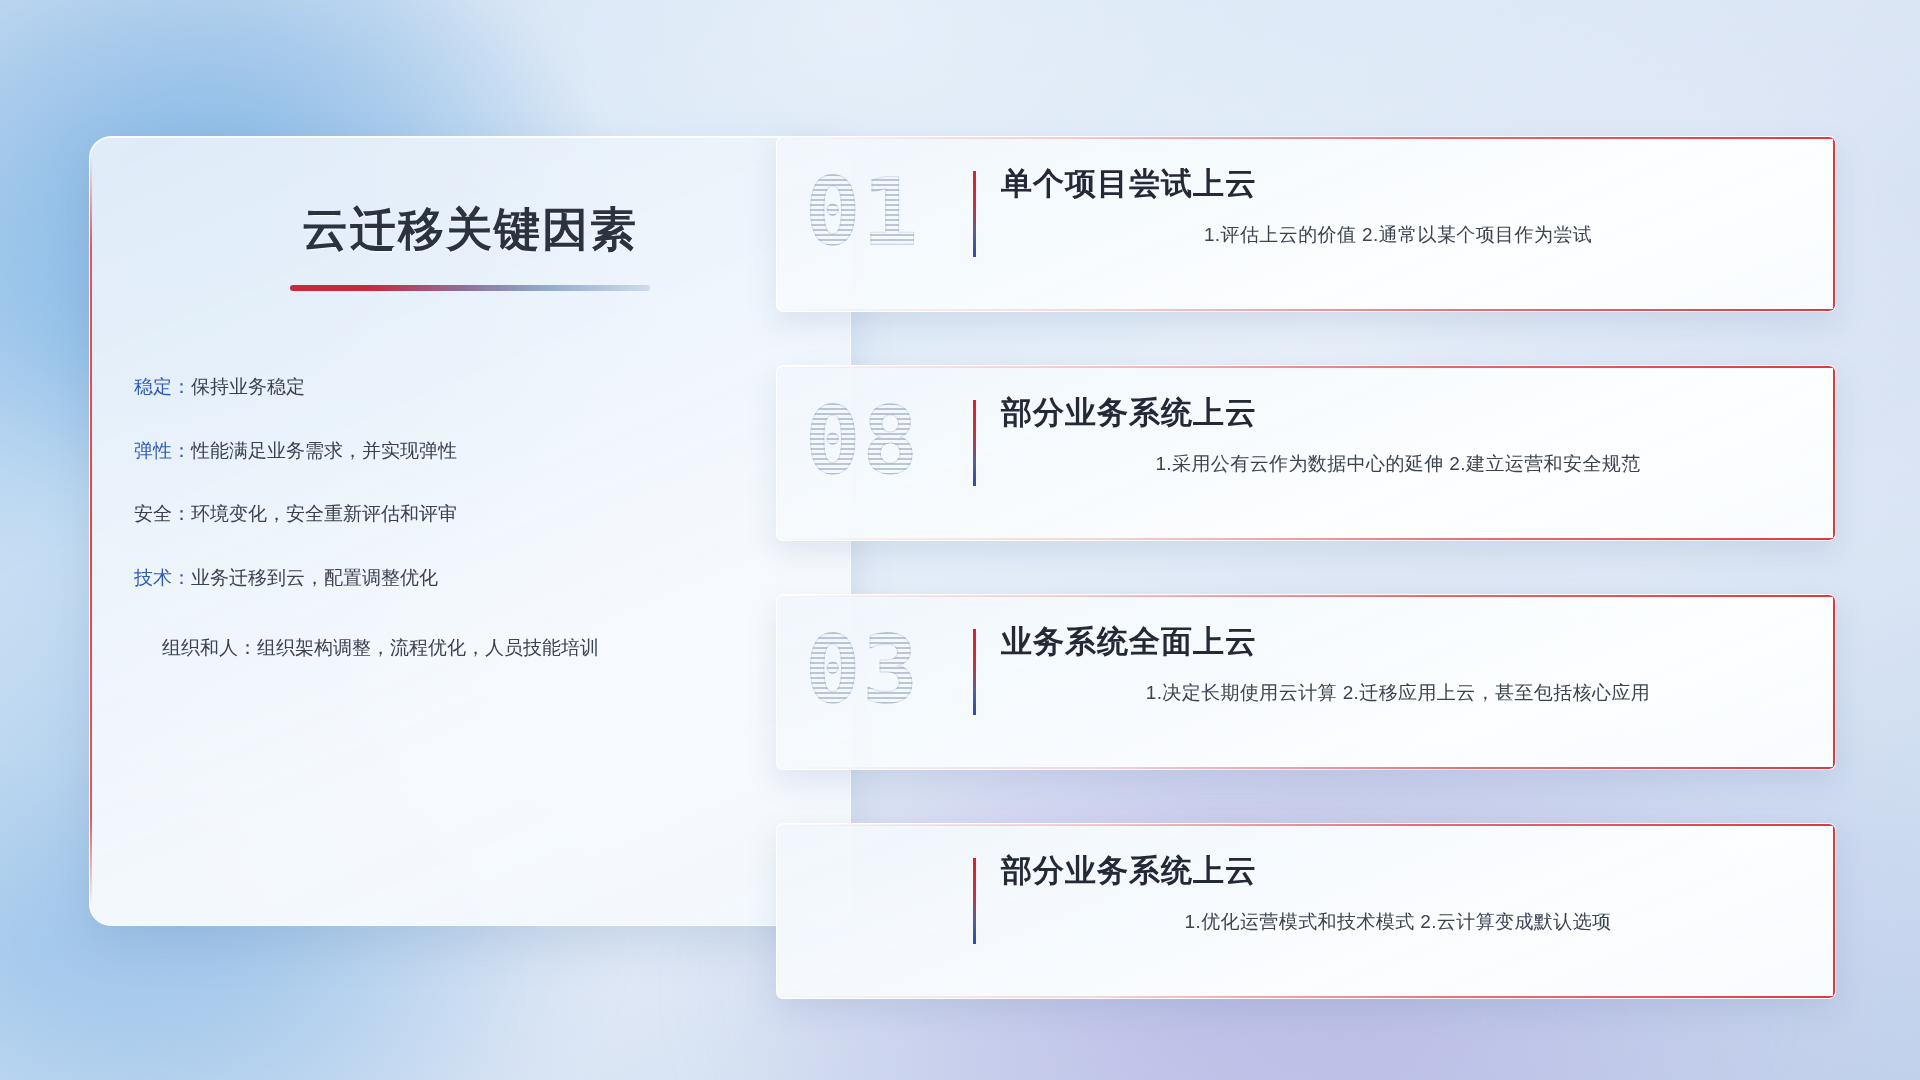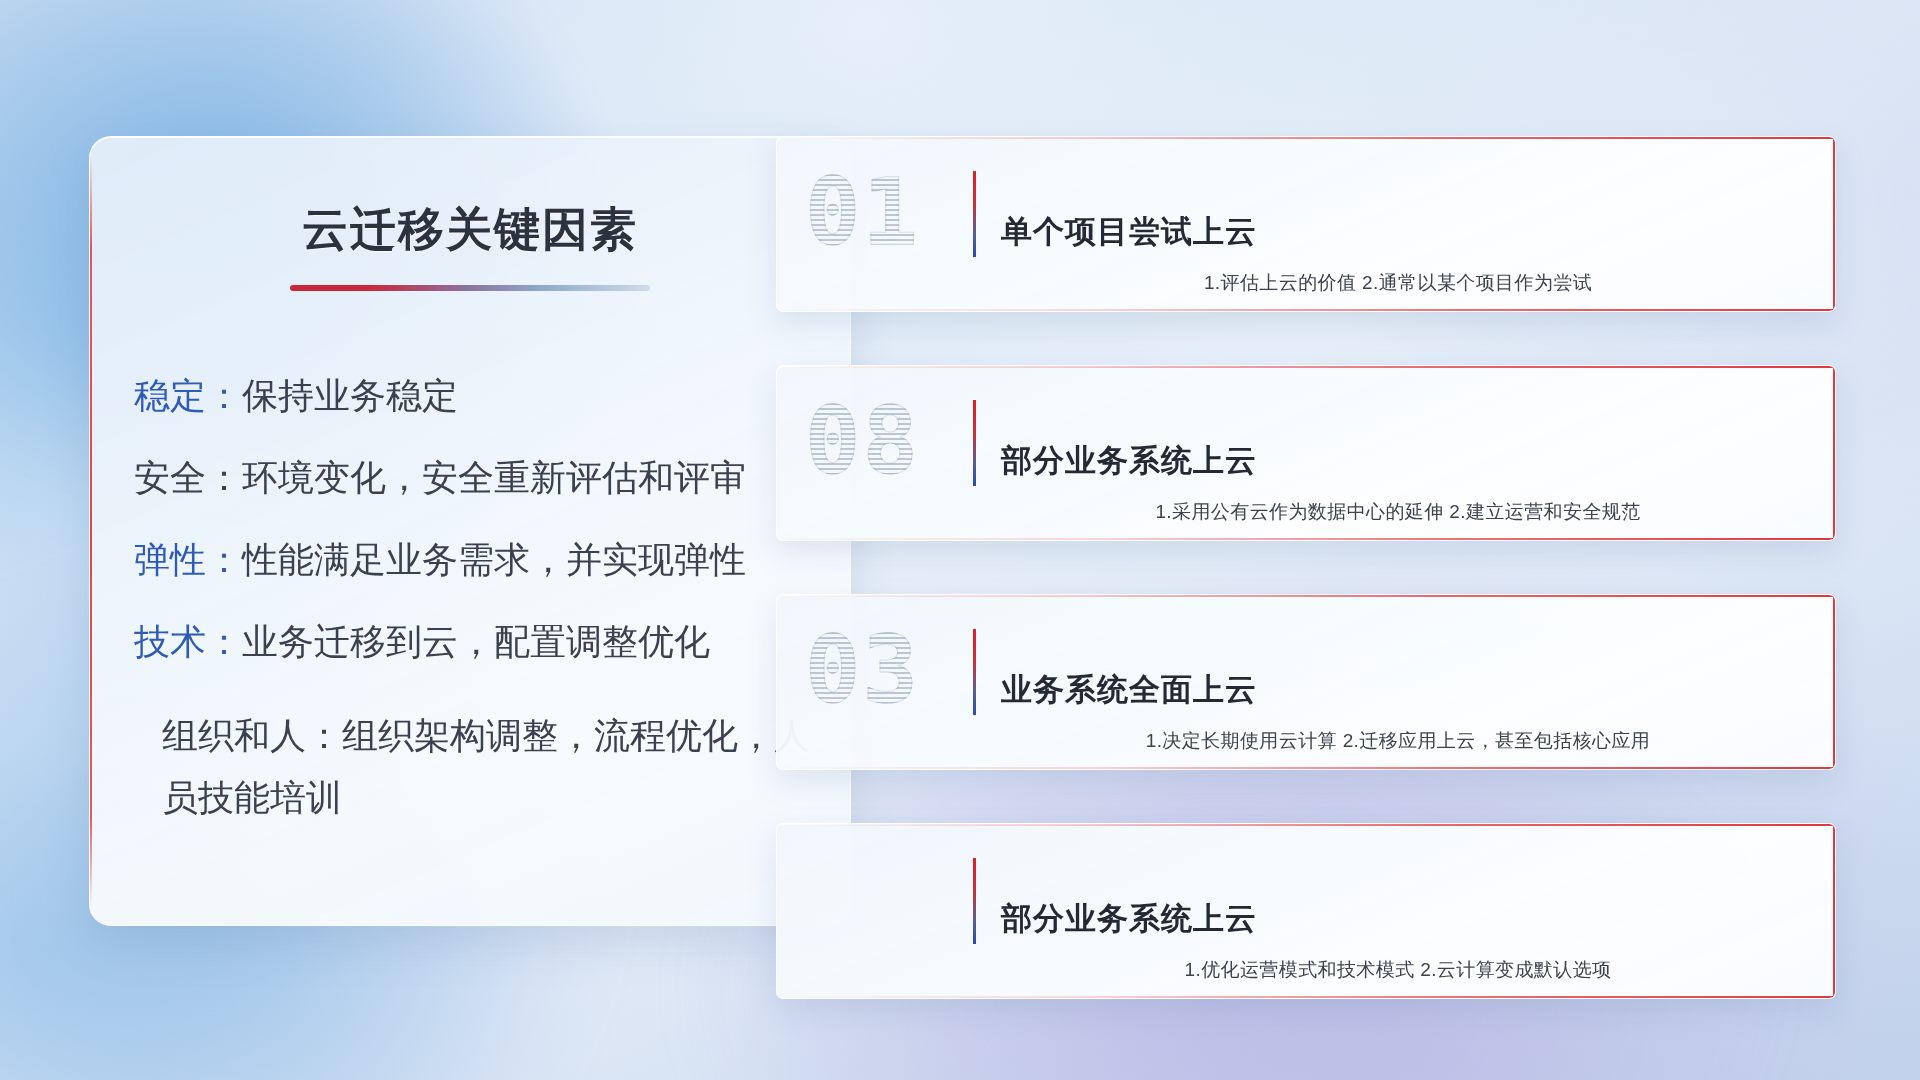--- a/index.html
+++ b/index.html
@@ -57,21 +57,21 @@
     color:#2b3240;
     text-shadow:0 1px 1px rgba(255,255,255,0.9);
   }
   .title-rule {
     width:360px; height:6px; margin:24px auto 0;
     border-radius:3px;
     background:linear-gradient(90deg,#c9283b 0%,#c9283b 22%,#8e6f9c 48%,#8fa9c9 70%,#cfdceb 100%);
   }
   .factor-list { margin:86px 0 0 0; padding:0 36px 0 44px; }
   .factor-row {
-    font-size:36px; line-height:1.08; color:#3a4150;
+    font-size:19px; line-height:1.08; color:#3a4150;
     margin-bottom:43px; white-space:nowrap;
   }
   .factor-row.wrap { white-space:normal; line-height:1.74;margin-left:28px; }
   .factor-label { font-weight:normal; }
   .factor-label.accent { color:#2f5bb7; }
   .factor-label.plain { color:#3a4150; }
   .factor-text { color:#3a4150; }
 
   
   .cards {
@@ -107,21 +107,21 @@
     -webkit-background-clip:text; background-clip:text;
     color:transparent;
     user-select:none;
   }
   .card-bar {
     position:absolute; left:196px; top:34px; width:3px; height:86px;
     background:linear-gradient(180deg,#d8232c 0%,#c2343f 40%,#5a5f8e 72%,#2b4ea8 100%);
   }
   .card-body { position:absolute; left:224px; top:26px; right:40px; }
   .card-title {
-    font-size:31px; font-weight:bold; color:#232a36; letter-spacing:1px;margin-top:48px;
+    font-size:31px; font-weight:bold; color:#232a36; letter-spacing:1px;
   }
   .card-desc {
     margin-top:17px; font-size:19px; color:#3c434f; letter-spacing:0.4px;text-align:center;
   }
 </style>
 </head>
 <body>
 
 <div class="glow-a"></div>
 <div class="glow-b"></div>
@@ -130,24 +130,24 @@
 
 <section class="left-panel">
   <h1 class="panel-title">云迁移关键因素</h1>
   <div class="title-rule"></div>
 
   <div class="factor-list">
     <div class="factor-row">
       <span class="factor-label accent">稳定：</span><span class="factor-text">保持业务稳定</span>
     </div>
     <div class="factor-row">
+      <span class="factor-label accent">弹性：</span><span class="factor-text">性能满足业务需求，并实现弹性</span>
+    </div>
+    <div class="factor-row">
       <span class="factor-label plain">安全：</span><span class="factor-text">环境变化，安全重新评估和评审</span>
-    </div>
-    <div class="factor-row">
-      <span class="factor-label accent">弹性：</span><span class="factor-text">性能满足业务需求，并实现弹性</span>
     </div>
     <div class="factor-row">
       <span class="factor-label accent">技术：</span><span class="factor-text">业务迁移到云，配置调整优化</span>
     </div>
     <div class="factor-row wrap">
       <span class="factor-label plain">组织和人：</span><span class="factor-text">组织架构调整，流程优化，人员技能培训</span>
     </div>
   </div>
 </section>
 

